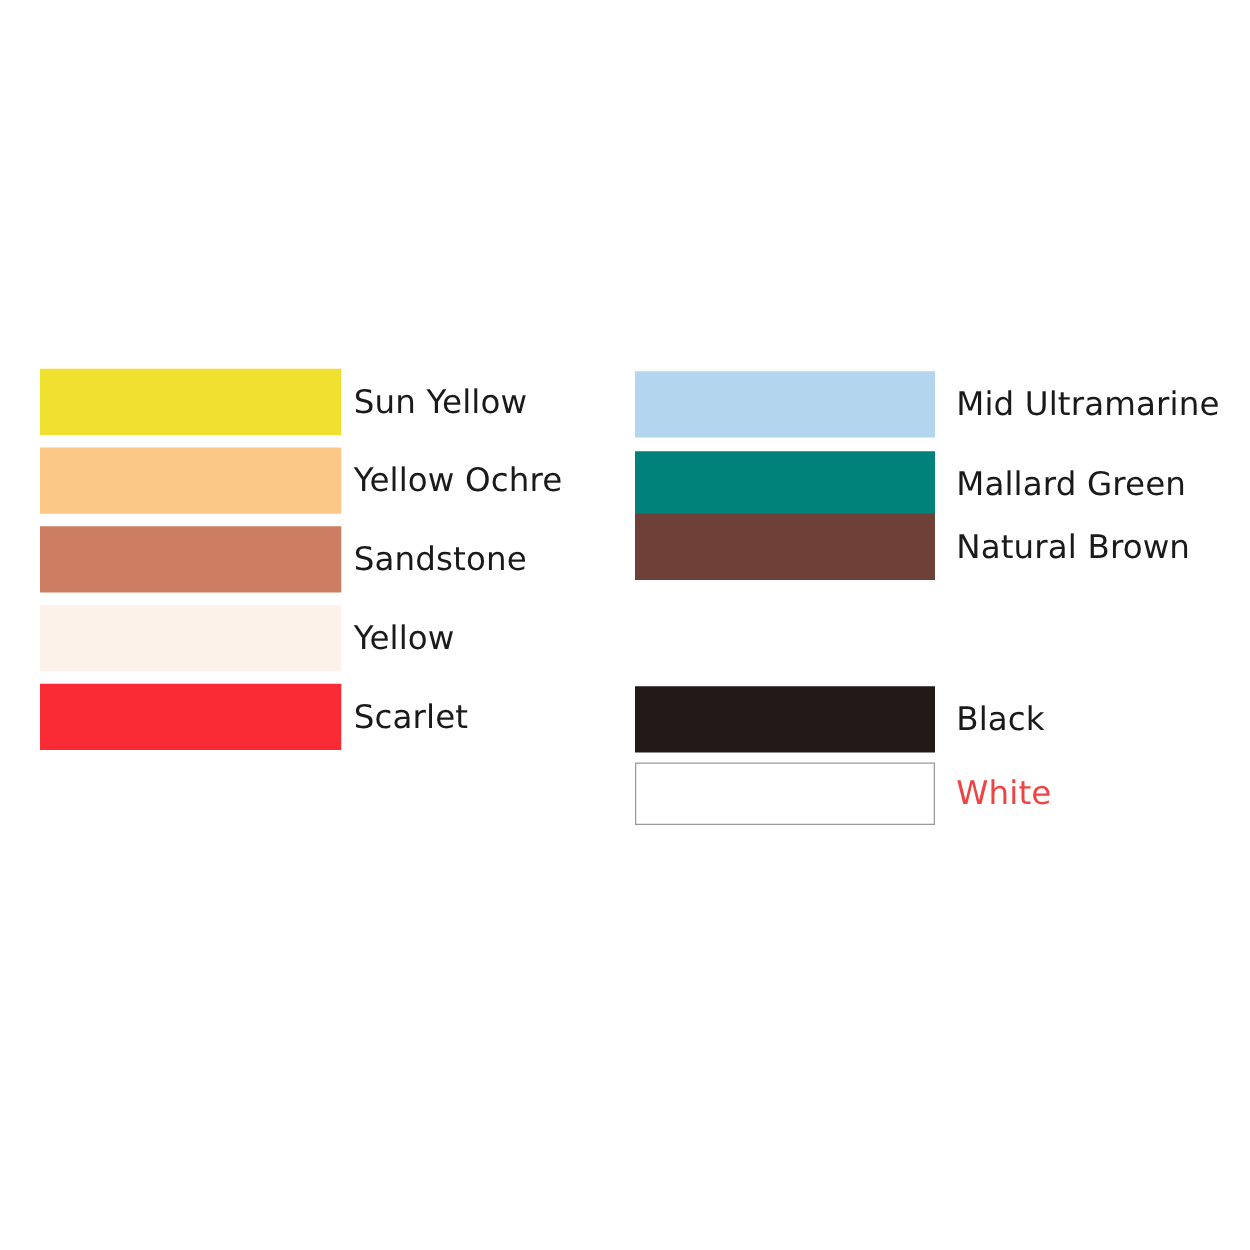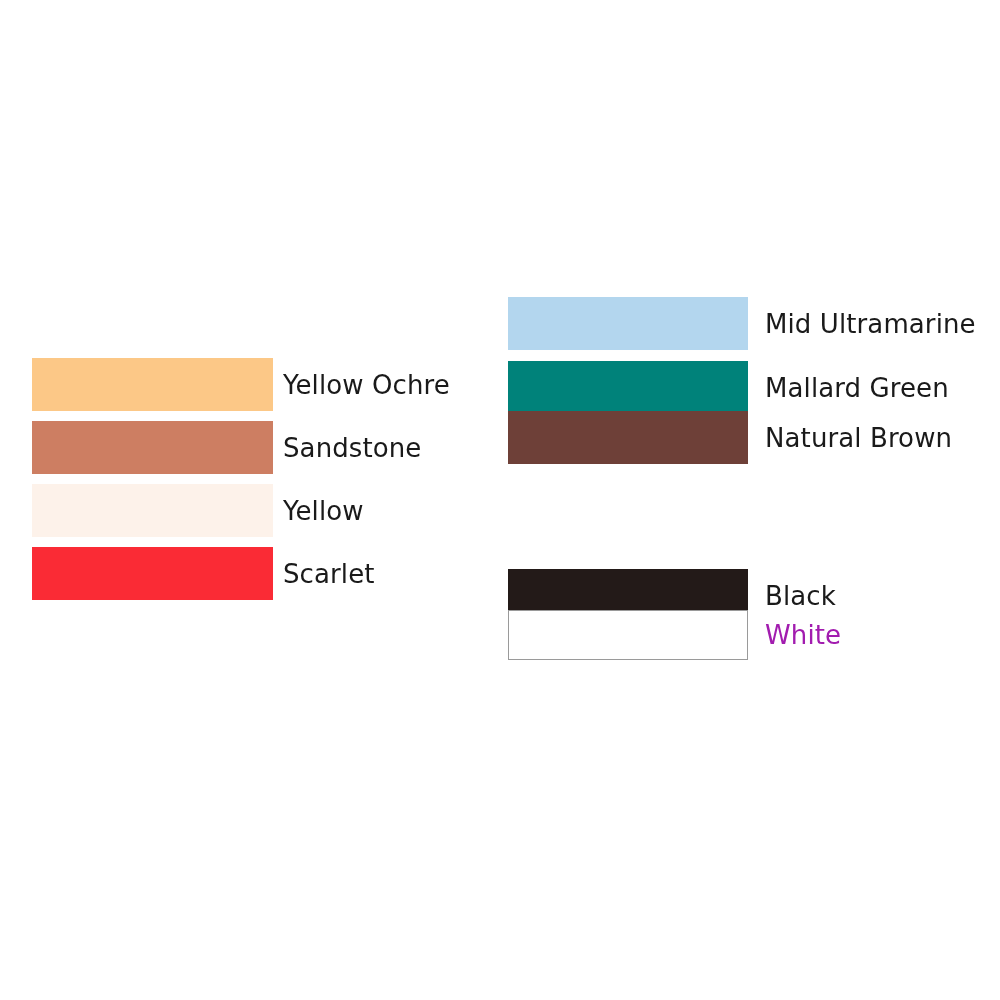--- a/index.html
+++ b/index.html
@@ -48,21 +48,21 @@
   .left .swatch-row.r5 { top: 610px; }
   .left .swatch-chip { width: 241px; }
   .left .swatch-label { margin-left: 10px; }
 
   
   .right .swatch-row { left: 8px; }
   .right .swatch-row.r0 { top: 297px; }
   .right .swatch-row.r1 { top: 361px; }
   .right .swatch-row.r2 { top: 411px; }
   .right .swatch-row.r3 { top: 486px; }
-  .right .swatch-row.r4 { top: 549px; margin-top: 20px; }
+  .right .swatch-row.r4 { top: 549px; }
   .right .swatch-row.r5 { top: 610px; height: 50px; }
   .right .swatch-chip { width: 240px; }
   .right .swatch-label { margin-left: 17px; }
 
   .swatch-chip {
     height: 100%;
     flex: none;
     box-sizing: border-box;
   }
   .swatch-chip.bordered {
@@ -79,20 +79,24 @@
     line-height: 1;
   }
 </style>
 </head>
 <body style="background: rgb(255, 255, 255);">
 
 <div class="swatch-chart">
 
   <div class="swatch-column left">
 
+    <div class="swatch-row r0">
+      <div class="swatch-chip" style="background-color: rgb(240, 225, 48);"></div>
+      <div class="swatch-label" style="color: rgb(26, 26, 26);">Sun Yellow</div>
+    </div>
 
     <div class="swatch-row r1">
       <div class="swatch-chip" style="background-color: rgb(252, 200, 135);"></div>
       <div class="swatch-label" style="color: rgb(26, 26, 26);">Yellow Ochre</div>
     </div>
 
     <div class="swatch-row r2">
       <div class="swatch-chip" style="background-color: rgb(205, 126, 98);"></div>
       <div class="swatch-label" style="color: rgb(26, 26, 26);">Sandstone</div>
     </div>
@@ -128,18 +132,18 @@
     </div>
 
 
     <div class="swatch-row r4">
       <div class="swatch-chip" style="background-color: rgb(35, 26, 24);"></div>
       <div class="swatch-label" style="color: rgb(26, 26, 26);">Black</div>
     </div>
 
     <div class="swatch-row r5">
       <div class="swatch-chip bordered" style="background-color: rgb(255, 255, 255); border-color: rgb(154, 154, 154);"></div>
-      <div class="swatch-label" style="color: #a21caf;">White</div>
+      <div class="swatch-label" style="color: #ef4444;">White</div>
     </div>
 
   </div>
 
 </div>
 
 </body></html>

